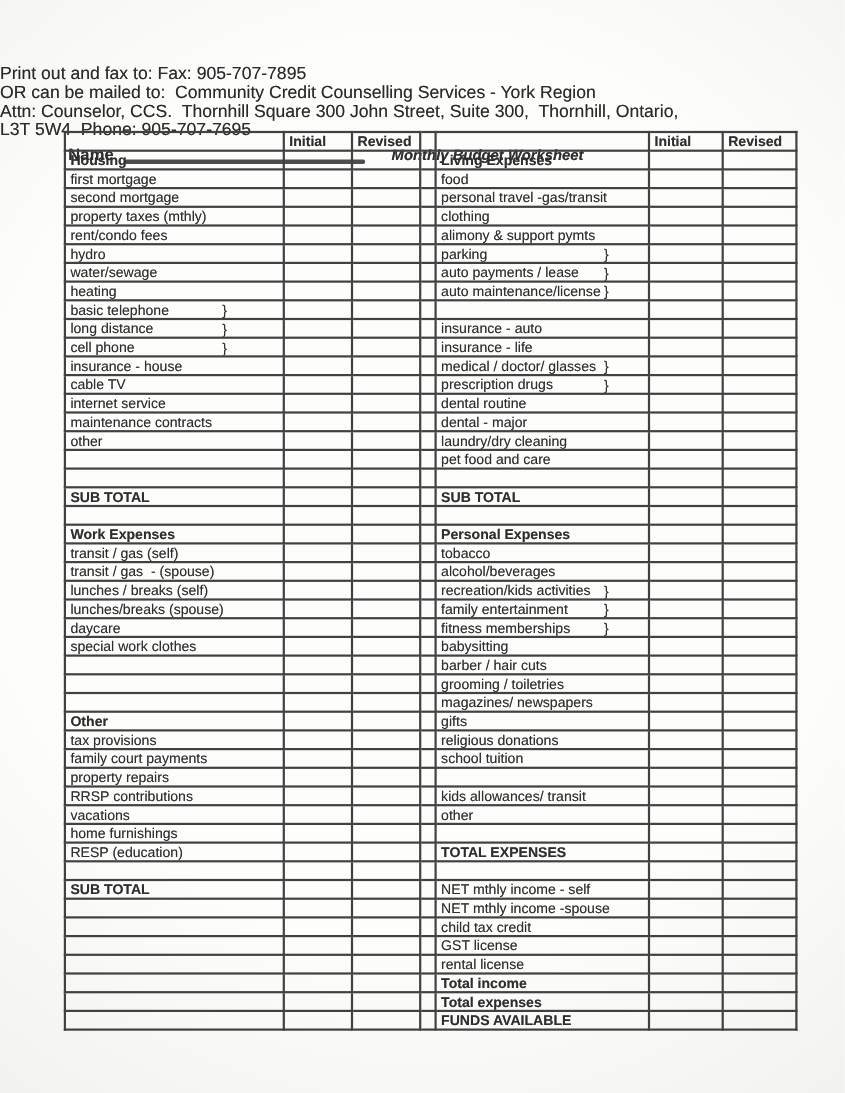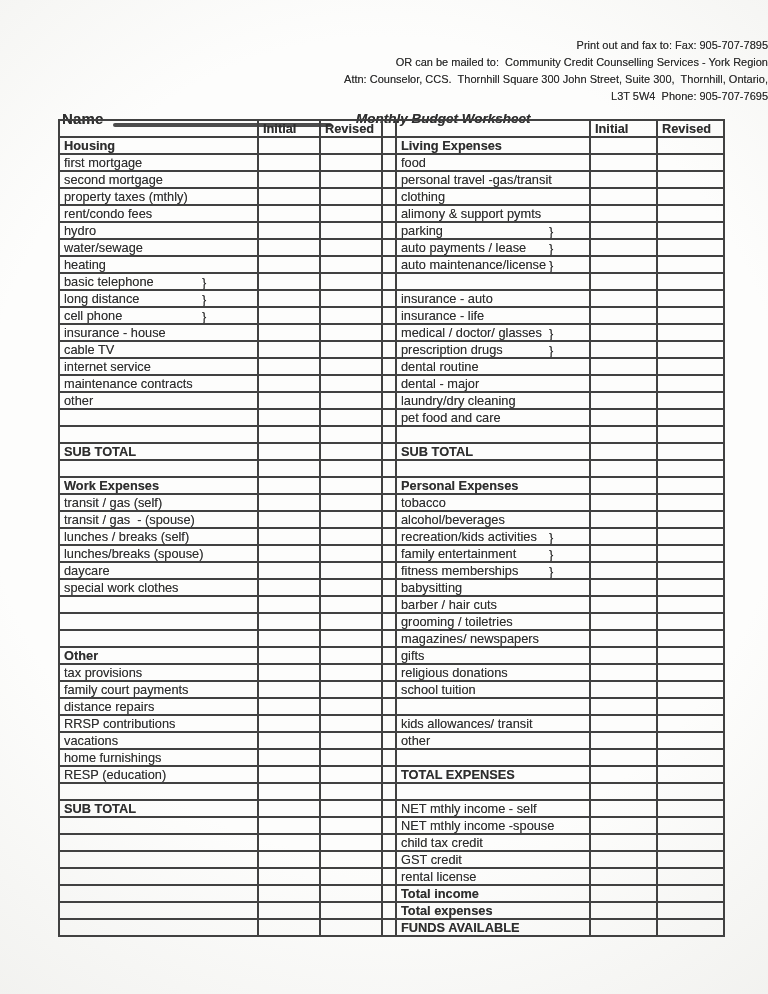--- a/index.html
+++ b/index.html
@@ -6,25 +6,26 @@
   .page {
     position:relative;
     width:768px; height:994px;
     background: radial-gradient(ellipse 95% 75% at 50% 45%, #fdfdfc 55%, #efefec 100%);
     font-family:"Liberation Sans", sans-serif;
     color:#2e2e2e;
     overflow:hidden;
   }
   .fax-header {
     padding-top:37px;
-    text-align:right;
-    font-size:11px;
+    text-align:left;
+    font-size:16px;
     line-height:17px;
     color:#2a2a2a;
     text-shadow:0 0 0.6px rgba(40,40,40,0.55);
+    margin-top:22px;
   }
   .fax-header div { white-space:pre; }
   .name-row { position:relative; height:18px; margin-top:5px; }
   .name-label {
     position:absolute; left:62px; top:0;
     font-weight:bold; font-size:15px; letter-spacing:0.2px;
     text-shadow:0 0 0.6px rgba(30,30,30,0.6);
   }
   .name-line {
     position:absolute; left:113px; top:13px;
@@ -393,21 +394,21 @@
         <tr>
           <td class="llab item"><span>family court payments</span></td>
           <td></td>
           <td></td>
           <td class="gap"></td>
           <td class="rlab item"><span>school tuition</span></td>
           <td></td>
           <td></td>
         </tr>
         <tr>
-          <td class="llab item"><span>distance repairs</span></td>
+          <td class="llab item"><span>property repairs</span></td>
           <td></td>
           <td></td>
           <td class="gap"></td>
           <td class="rlab blank"></td>
           <td></td>
           <td></td>
         </tr>
         <tr>
           <td class="llab item"><span>RRSP contributions</span></td>
           <td></td>
@@ -478,21 +479,21 @@
           <td class="gap"></td>
           <td class="rlab item"><span>child tax credit</span></td>
           <td></td>
           <td></td>
         </tr>
         <tr>
           <td class="llab blank"></td>
           <td></td>
           <td></td>
           <td class="gap"></td>
-          <td class="rlab item"><span>GST credit</span></td>
+          <td class="rlab item"><span>GST license</span></td>
           <td></td>
           <td></td>
         </tr>
         <tr>
           <td class="llab blank"></td>
           <td></td>
           <td></td>
           <td class="gap"></td>
           <td class="rlab item"><span>rental license</span></td>
           <td></td>

